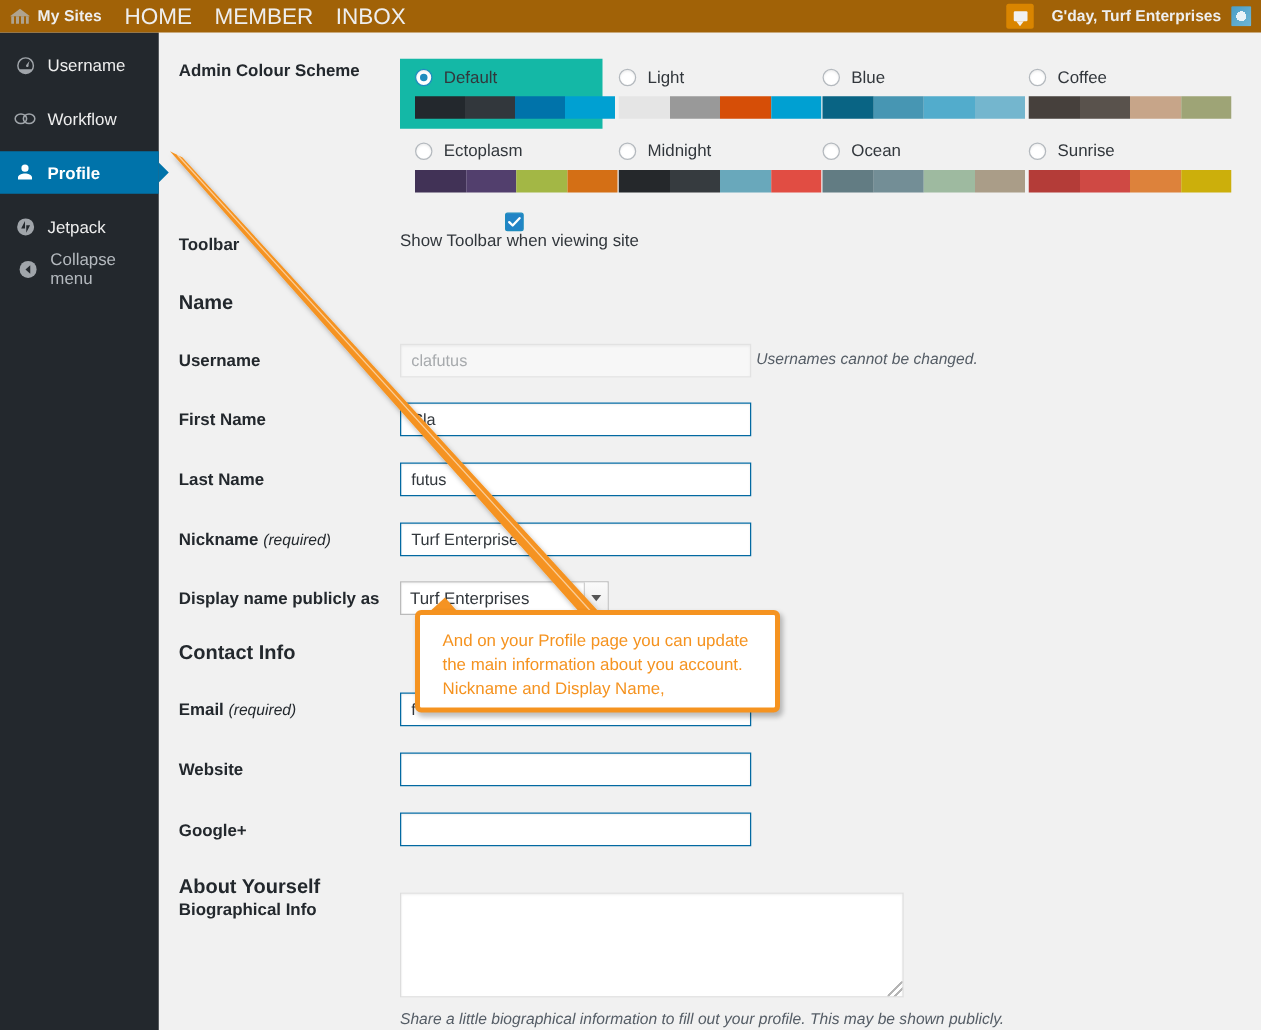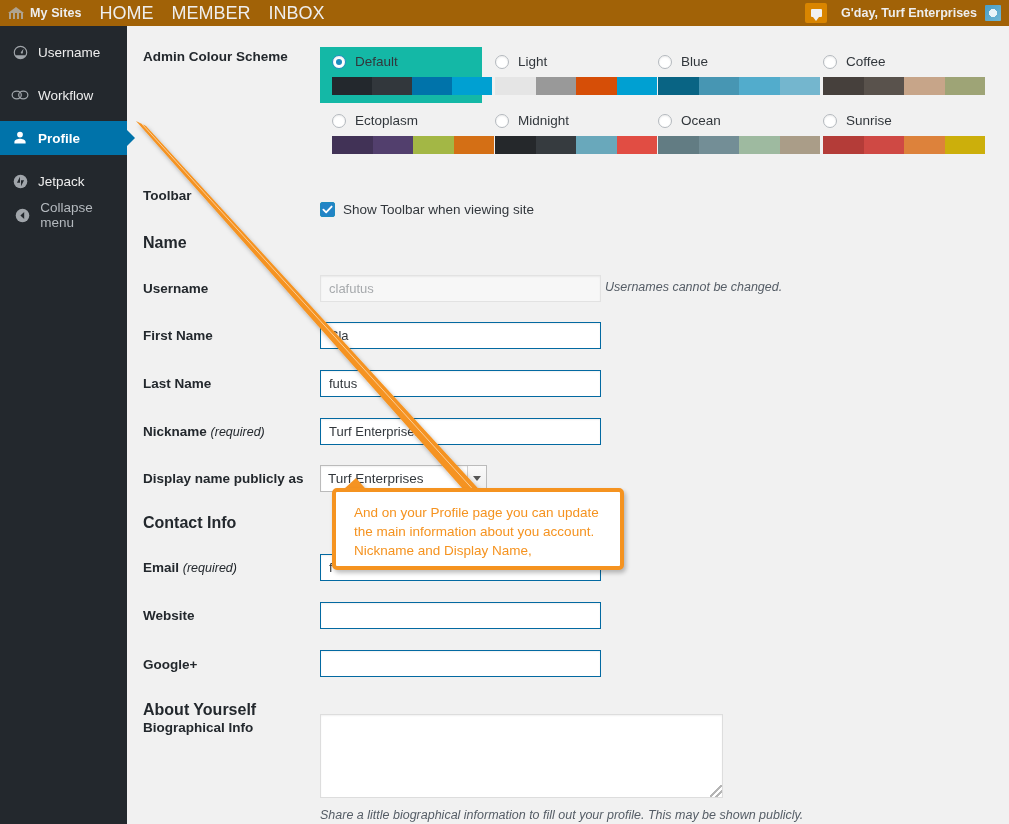--- a/index.html
+++ b/index.html
@@ -345,21 +345,21 @@
       </div>
       <div class="palette">
         <span style="background:#b43c38"></span>
         <span style="background:#cf4944"></span>
         <span style="background:#dd823b"></span>
         <span style="background:#ccaf0b"></span>
       </div>
     </div>
 
     <div class="flabel" style="left:16px; top:162px;">Toolbar</div>
-    <div class="cbrow" style="left:193px; top:176px;">
+    <div class="cbrow" style="left:193px; top:144px;flex-direction:column;">
       <span class="cbox">
         <svg width="11" height="11" viewBox="0 0 12 12">
             <path d="M1.5 6.2l3 3 6-6.4" fill="none" stroke="#fff" stroke-width="2" stroke-linecap="round" stroke-linejoin="round"></path>
           </svg>
       </span>
       <span class="cbtext">Show Toolbar when viewing site</span>
     </div>
 
     <div class="section-h" style="left:16px; top:208px;">Name</div>
 

